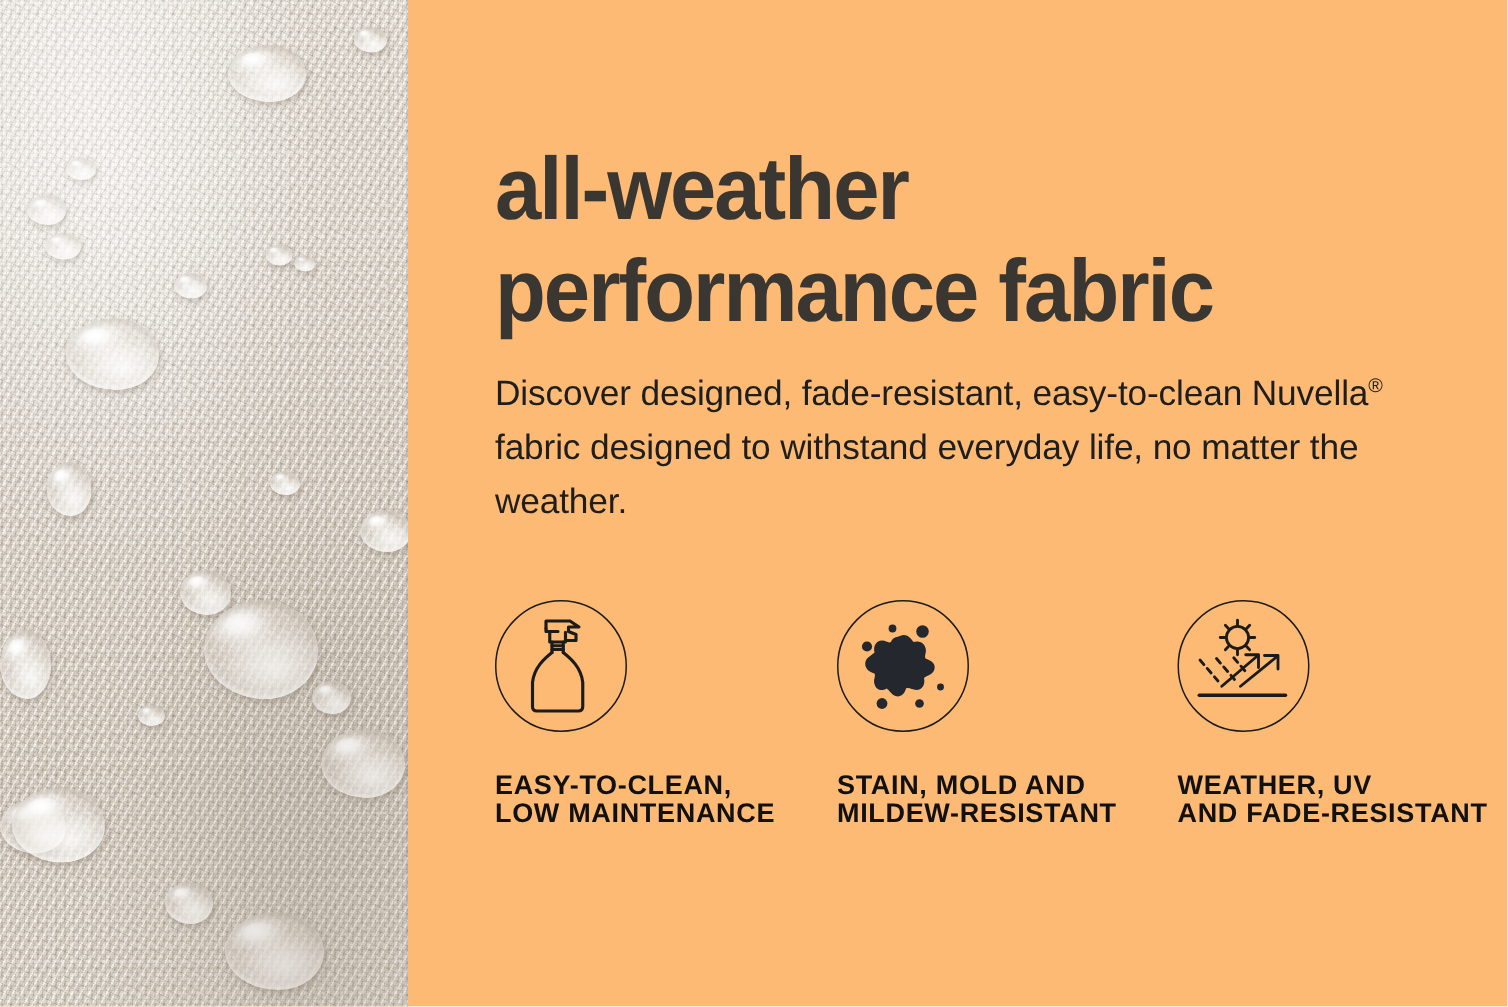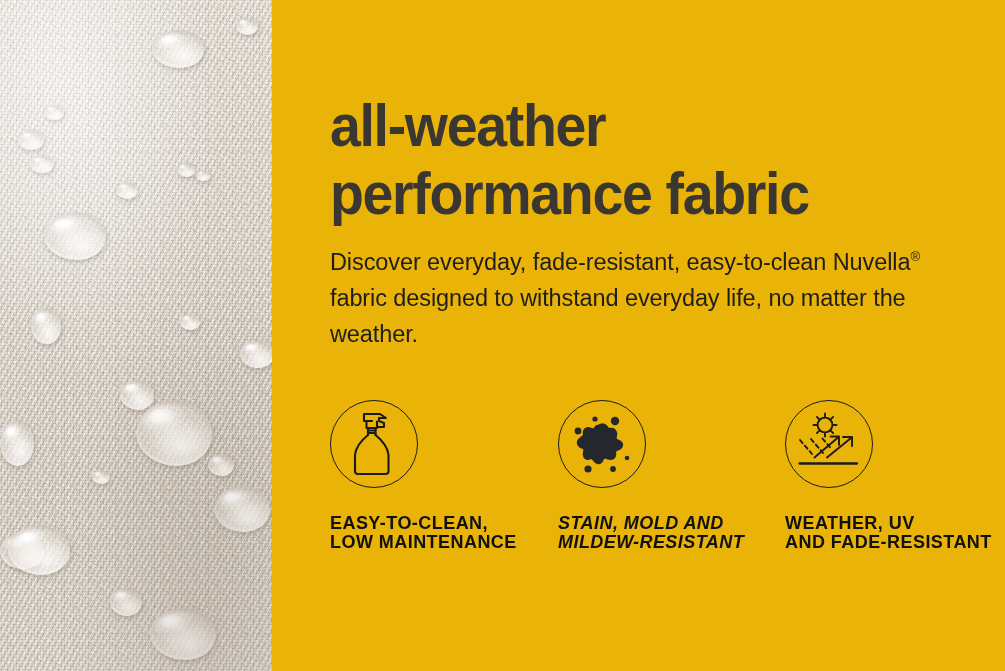--- a/index.html
+++ b/index.html
@@ -11,21 +11,21 @@
     width: 1005px;
     height: 671px;
     overflow: hidden;
     font-family: "Liberation Sans", sans-serif;
     -webkit-font-smoothing: antialiased;
   }
   .page {
     position: relative;
     width: 1005px;
     height: 671px;
-    background: #eab308;
+    background: #fdba74;
   }
 
   
   .photo-panel {
     position: absolute;
     left: 0;
     top: 0;
     width: 272px;
     height: 671px;
     overflow: hidden;
@@ -180,21 +180,21 @@
     left: 0;
     width: 665px;
     height: 180px;
   }
   .feature {
     position: absolute;
     top: 0;
     width: 210px;
   }
   .feature.f0 { left: 0px; }
-  .feature.f1 { left: 228px; font-style: italic; }
+  .feature.f1 { left: 228px; }
   .feature.f2 { left: 455px; }
 
   .icon-circle {
     width: 88px;
     height: 88px;
     border: 1.6px solid #1b1b1b;
     border-radius: 50%;
     display: flex;
     align-items: center;
     justify-content: center;
@@ -248,21 +248,21 @@
     <div class="drop" style="left:196px; top:170px; width:14px; height:11px;"></div>
 
     <div class="shade-overlay"></div>
   </div>
 
   <div class="content">
 
     <h1 class="headline">all-weather
 performance fabric</h1>
 
-    <p class="subcopy"><span>Discover everyday, fade-resistant, easy-to-clean Nuvella</span><sup>®</sup><span> fabric designed to withstand everyday life, no matter the weather.</span></p>
+    <p class="subcopy"><span>Discover designed, fade-resistant, easy-to-clean Nuvella</span><sup>®</sup><span> fabric designed to withstand everyday life, no matter the weather.</span></p>
 
     <div class="features">
 
       <div class="feature f0">
         <div class="icon-circle">
           <svg width="56" height="70" viewBox="0 0 56 70" fill="none" stroke="#1b1b1b" stroke-width="2.1" stroke-linejoin="round" stroke-linecap="round">
 
             <path d="M18 10 L18 5 L34 5 L40 9 L33 9 L33 12 L38 14 L38 18 L31 18"></path>
             <path d="M26 12 L18 12 L18 10"></path>
 

